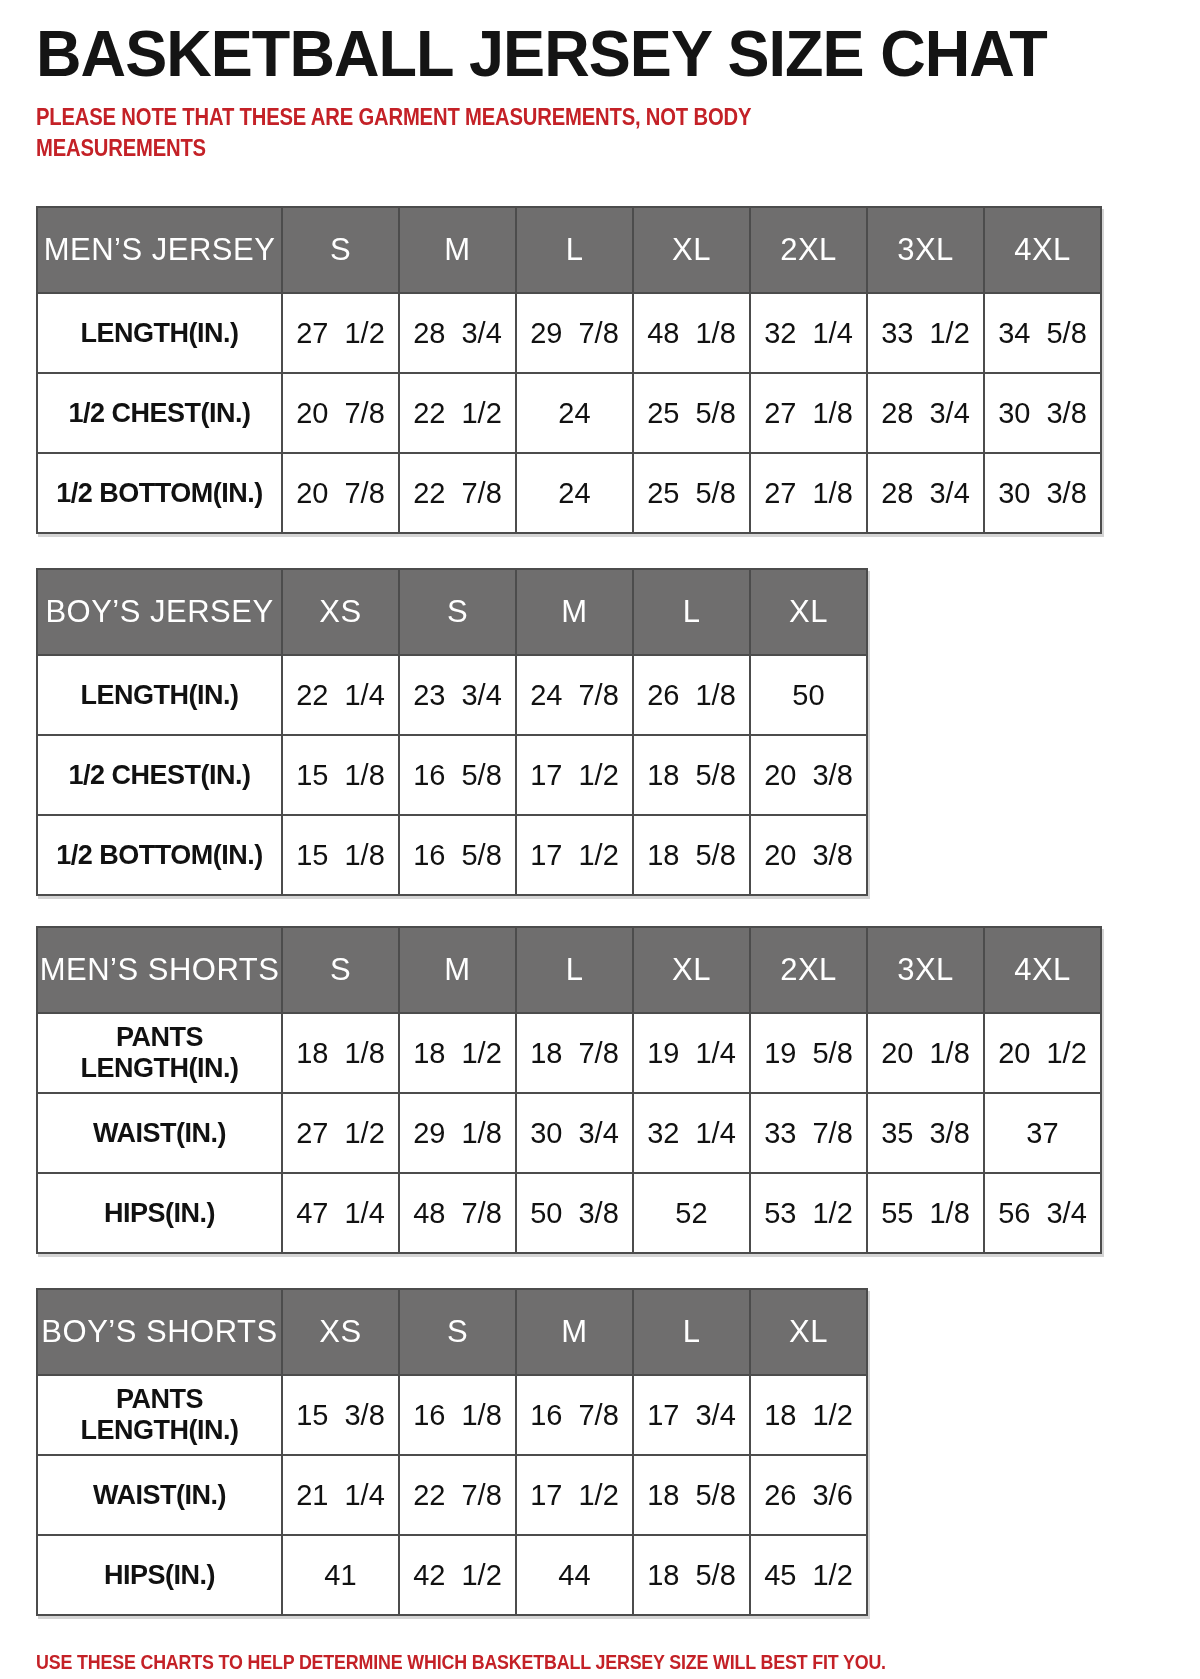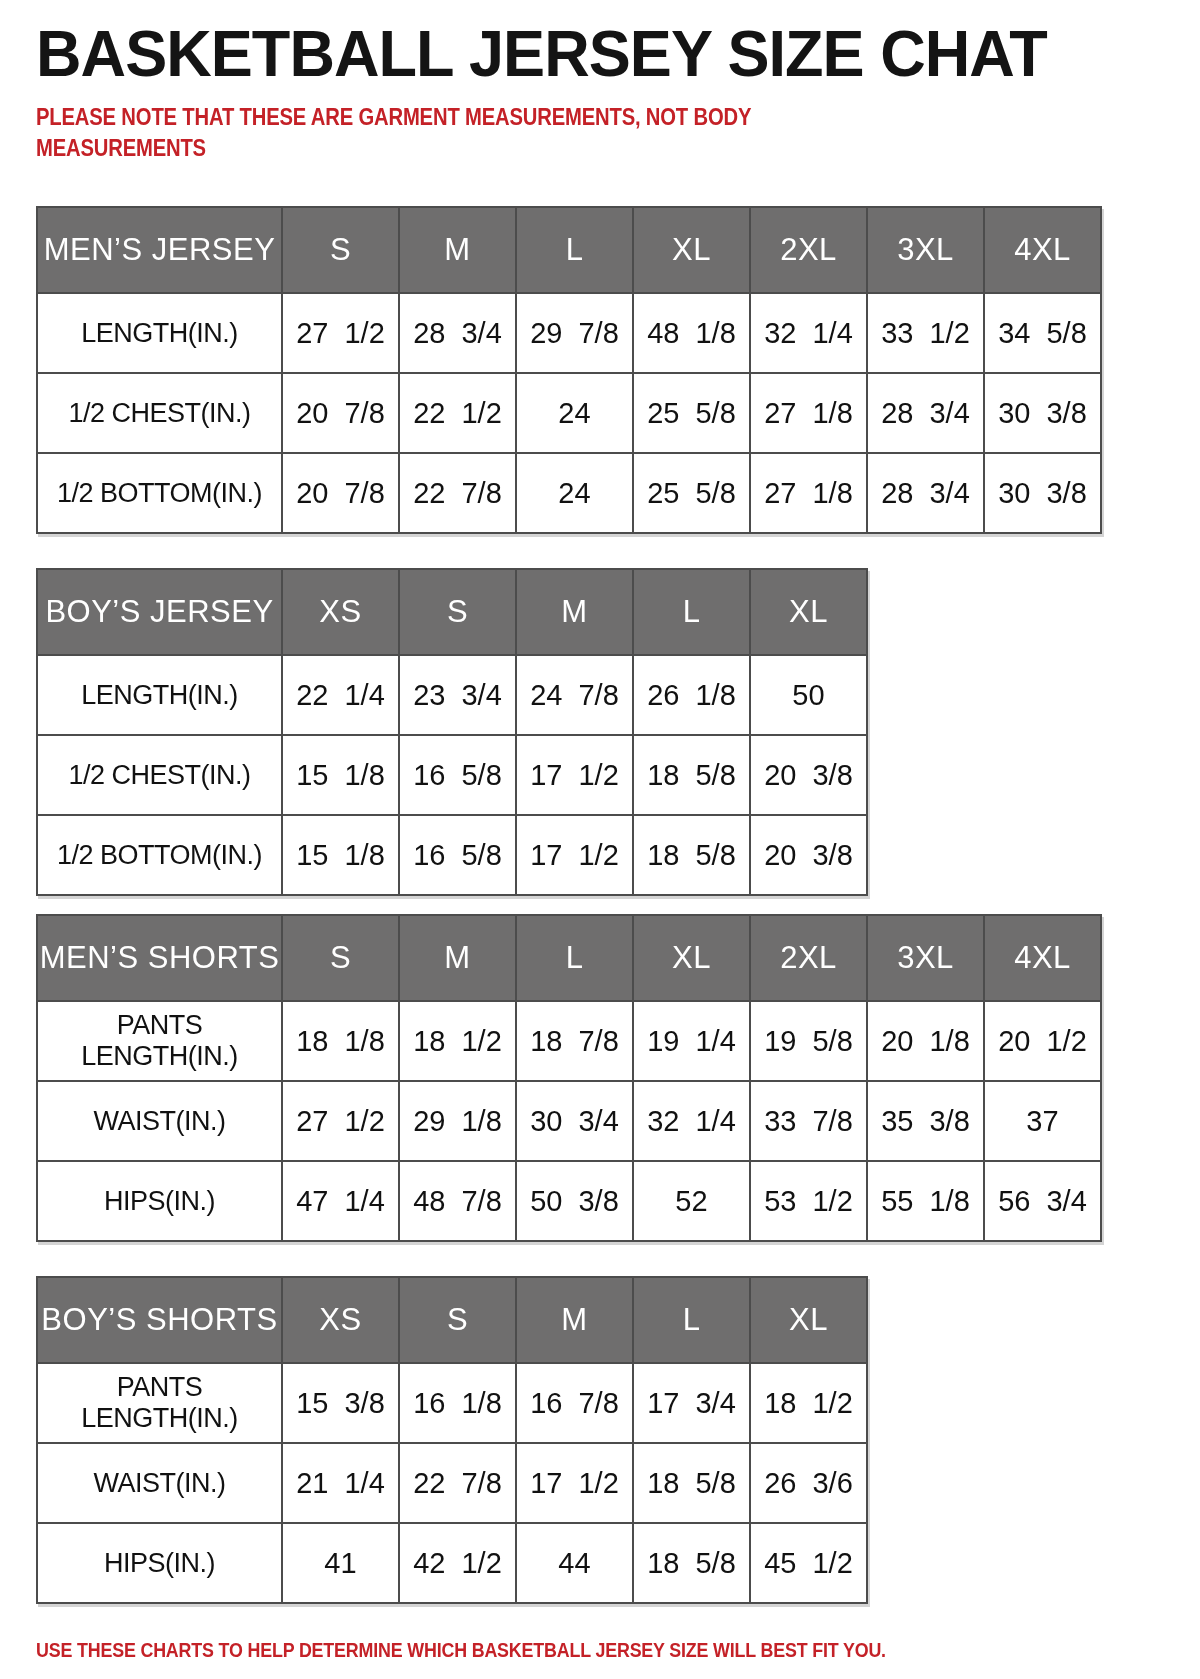--- a/index.html
+++ b/index.html
@@ -43,41 +43,41 @@
     transform: scaleX(0.85);
   }
   table {
     border-collapse: collapse;
     table-layout: fixed;
     border: 1px solid #4c4c4c;
     box-shadow: 2px 3px 0 #d4d4d4;
   }
   #table-0 { margin-top: 42px; }
   #table-1 { margin-top: 34px; }
-  #table-2 { margin-top: 18px; }
+  #table-2 { margin-top: 30px; }
   #table-3 { margin-top: 34px; }
   th, td {
     border: 2px solid #4c4c4c;
     text-align: center;
     vertical-align: middle;
     padding: 0;
     overflow: hidden;
   }
   thead th {
     background: #6f6e6e;
     color: #ffffff;
     font-weight: normal;
     font-size: 31px;
     height: 84px;
     letter-spacing: 0.5px;
     white-space: nowrap;
   }
   tbody tr { height: 80px; }
   td.row-label {
-    font-weight: normal;
+    font-weight: bold;
     font-size: 27px;
     letter-spacing: -0.5px;
     line-height: 1.15;
     color: #111111;
   }
   td.val {
     font-size: 29px;
     color: #111111;
     word-spacing: 8px;
     white-space: nowrap;

